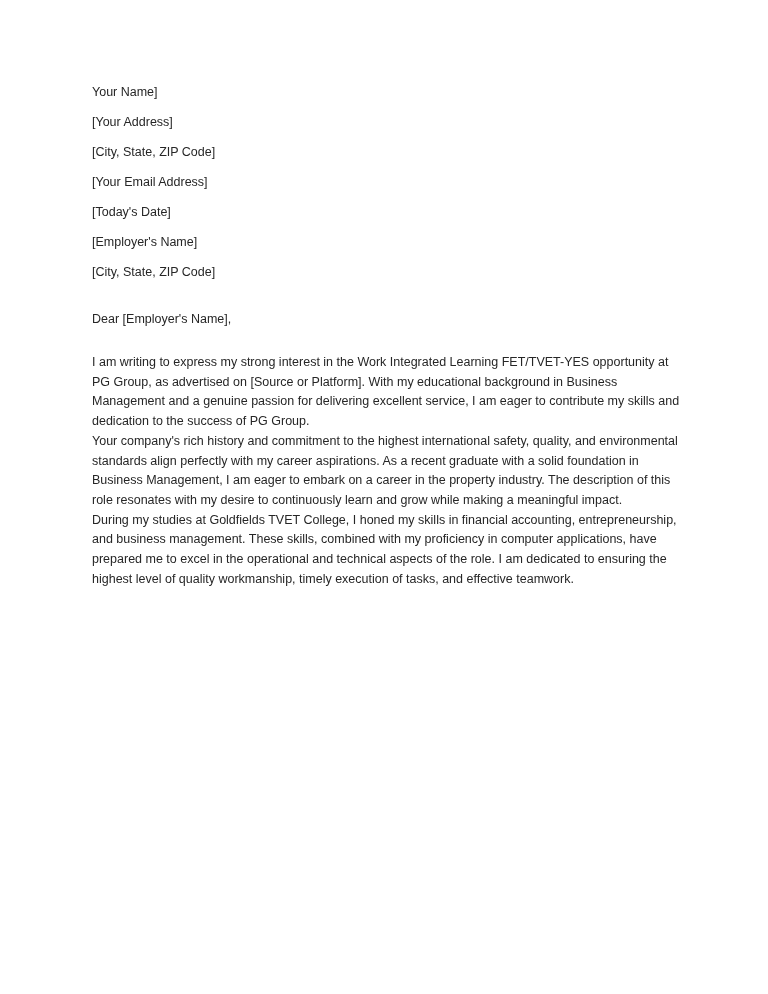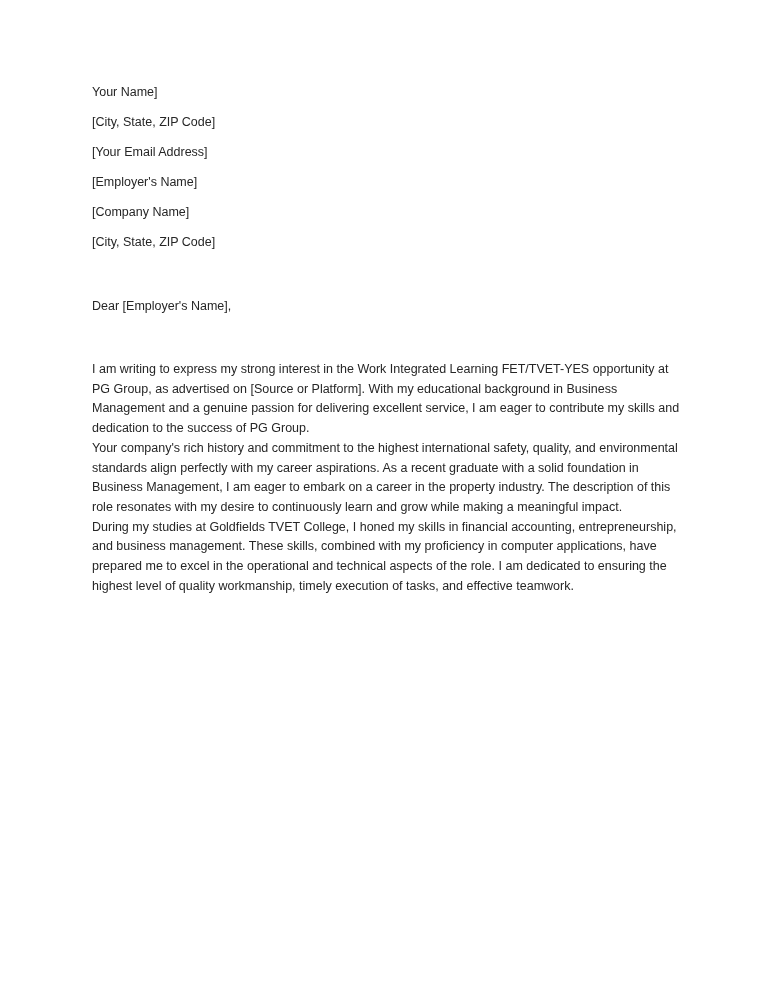--- a/index.html
+++ b/index.html
@@ -22,44 +22,45 @@
     color: #262626;
     font-size: 12.5px;
   }
   .addr-line {
     line-height: 20px;
     margin-bottom: 10px;
     white-space: nowrap;
   }
   .recipient-block { }
   .salutation {
-    margin-top: 44px;
+    margin-top: 27px;
     line-height: 20px;
   }
   .para {
     line-height: 19.7px;
     text-align: left;
   }
-  .para.first { margin-top: 44px; }
+  .para.first { margin-top: 24px; }
 </style>
 </head>
 <body>
 
 <div class="page">
   <div class="content">
 
     <div class="sender-block">
       <div class="addr-line">Your Name]</div>
+      <div class="addr-line">[Your Address]</div>
       <div class="addr-line">[City, State, ZIP Code]</div>
       <div class="addr-line">[Your Email Address]</div>
+      <div class="addr-line">[Today's Date]</div>
     </div>
 
     <div class="recipient-block">
       <div class="addr-line">[Employer's Name]</div>
-      <div class="addr-line">[Company Name]</div>
       <div class="addr-line">[City, State, ZIP Code]</div>
     </div>
 
     <div class="salutation">Dear [Employer's Name],</div>
 
     <p class="para first">I am writing to express my strong interest in the Work Integrated Learning FET/TVET-YES opportunity at PG Group, as advertised on [Source or Platform]. With my educational background in Business Management and a genuine passion for delivering excellent service, I am eager to contribute my skills and dedication to the success of PG Group.</p>
     <p class="para">Your company's rich history and commitment to the highest international safety, quality, and environmental standards align perfectly with my career aspirations. As a recent graduate with a solid foundation in Business Management, I am eager to embark on a career in the property industry. The description of this role resonates with my desire to continuously learn and grow while making a meaningful impact.</p>
     <p class="para">During my studies at Goldfields TVET College, I honed my skills in financial accounting, entrepreneurship, and business management. These skills, combined with my proficiency in computer applications, have prepared me to excel in the operational and technical aspects of the role. I am dedicated to ensuring the highest level of quality workmanship, timely execution of tasks, and effective teamwork.</p>
 
   </div>

